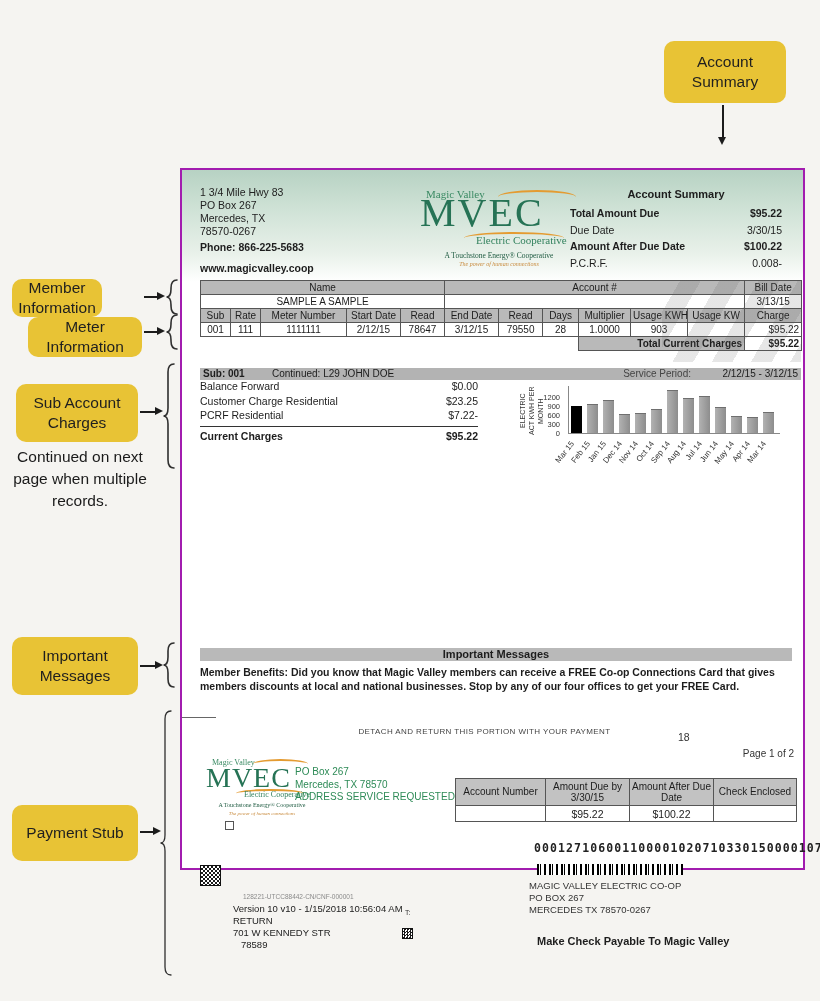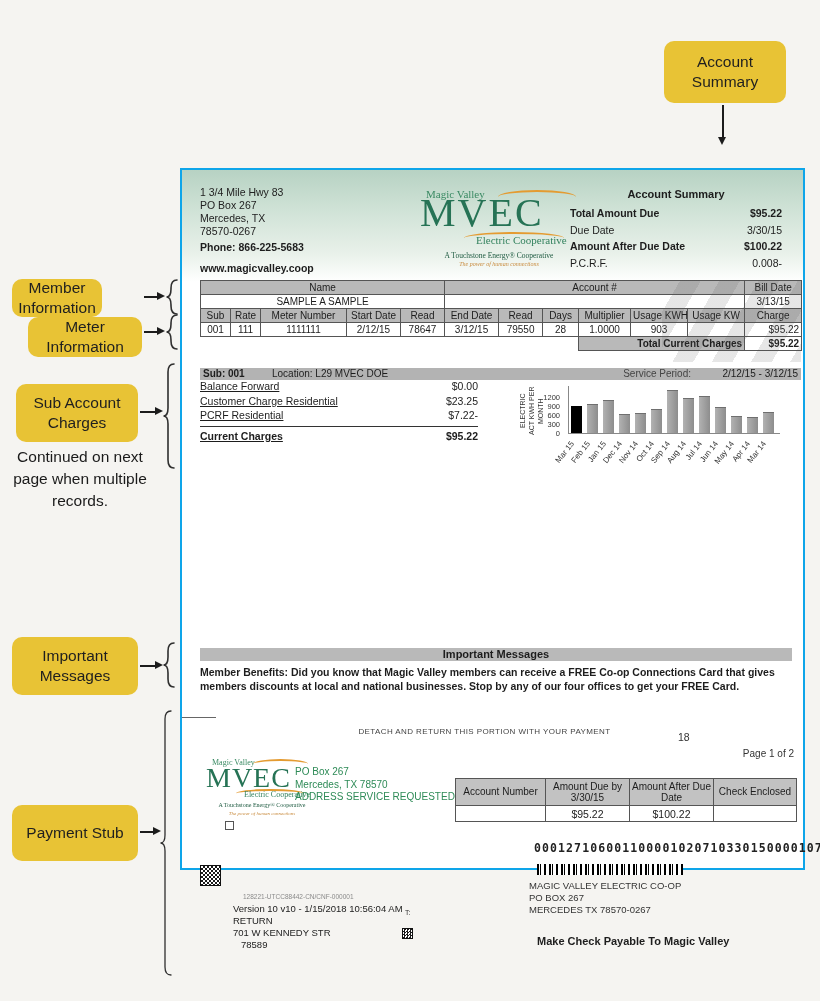--- a/index.html
+++ b/index.html
@@ -9,21 +9,21 @@
   
   .callout { position:absolute; background:#e8c335; border-radius:10px; display:flex; align-items:center; justify-content:center; text-align:center; font-size:15.5px; line-height:1.28; color:#1f1f1f; padding:4px 8px; }
   .note { position:absolute; font-size:15.5px; line-height:22px; text-align:center; color:#1a1a1a; }
   .arrow { position:absolute; height:2px; background:#1c1c1c; }
   .arrow::after { content:""; position:absolute; right:-8px; top:-4px; border-left:8px solid #1c1c1c; border-top:4px solid transparent; border-bottom:4px solid transparent; }
   .arrow-down { position:absolute; width:2px; background:#1c1c1c; }
   .arrow-down::after { content:""; position:absolute; bottom:-8px; left:-4px; border-top:8px solid #1c1c1c; border-left:4px solid transparent; border-right:4px solid transparent; }
   .brace { position:absolute; }
 
   
-  .bill { position:absolute; left:180px; top:168px; width:625px; height:702px; background:#fff; border:2px solid #0ea5e9; }
+  .bill { position:absolute; left:180px; top:168px; width:625px; height:702px; background:#fff; border:2px solid #a21caf; }
   .bill > * { position:absolute; }
   .hdr-grad { left:0; top:0; width:621px; height:112px; background:linear-gradient(180deg,#b7d2c3 0%,#cfe2d6 35%,#e9f1ea 75%,#ffffff 100%); }
 
   .addr { left:18px; top:16px; font-size:10.5px; line-height:13px; color:#222; }
   .phone { left:18px; top:71px; font-size:10.5px; font-weight:bold; }
   .web   { left:18px; top:92px; font-size:10.5px; font-weight:bold; }
 
   
   .logo { font-family:"Liberation Serif", serif; color:#267355; }
   .logo .mv  { position:absolute; left:6px; top:0; font-size:11px; color:#3a8a63; }
@@ -52,21 +52,21 @@
   table.meter .gray { background:#b9b9b9; }
   table.meter .nob { border:none; background:transparent; }
   table.meter .money { text-align:right; }
   table.meter .tot { background:#b9b9b9; font-weight:bold; text-align:right; }
   table.meter .totv { font-weight:bold; text-align:right; }
   .wmark { left:480px; top:110px; width:139px; height:82px; background:repeating-linear-gradient(120deg, transparent 0 16px, rgba(90,90,90,0.15) 16px 34px); pointer-events:none; }
 
   
   .sub-bar { left:18px; top:198px; width:601px; height:12px; background:#b3b3b3; font-size:10px; }
   .sub-bar span { position:absolute; top:0; line-height:12px; }
-  .charges { left:18px; top:210px; width:278px; font-size:10.5px;text-decoration:underline; }
+  .charges { left:18px; top:210px; width:278px; font-size:10.5px; }
   .charge-line { position:relative; height:14.5px; }
   .charge-line .v { position:absolute; right:0; }
   .charge-total { position:relative; border-top:1.5px solid #333; margin-top:2px; padding-top:3px; font-weight:bold; height:18px; }
   .charge-total .v { position:absolute; right:0; }
 
   
   .chart { left:340px; top:216px; width:280px; height:86px; font-size:7.5px; }
   .ylab { position:absolute; left:-4px; top:-6px; height:62px; writing-mode:vertical-rl; transform:rotate(180deg); text-align:center; line-height:9px; color:#333; font-size:7px; }
   .yticks { position:absolute; left:16px; top:0; width:26px; height:48px; }
   .ytick { position:absolute; right:4px; color:#333; }
@@ -245,21 +245,21 @@
       <td class="nob" colspan="8"></td>
       <td class="tot" colspan="3">Total Current Charges</td>
       <td class="totv">$95.22</td>
     </tr>
   </tbody>
     </table>
   <div class="wmark"></div>
 
   <div class="sub-bar">
     <span style="left:3px;font-weight:bold;">Sub: 001</span>
-    <span style="left:72px;">Location: L29 MVEC DOE</span>
+    <span style="left:72px;">Continued: L29 JOHN DOE</span>
     <span style="right:110px;color:#444;">Service Period:</span>
     <span style="right:3px;">2/12/15 - 3/12/15</span>
   </div>
 
   <div class="charges">
     <div class="charge-line"><span>Balance Forward</span><span class="v">$0.00</span></div>
     <div class="charge-line"><span>Customer Charge Residential</span><span class="v">$23.25</span></div>
     <div class="charge-line"><span>PCRF Residential</span><span class="v">$7.22-</span></div>
     <div class="charge-total"><span>Current Charges</span><span class="v">$95.22</span></div>
   </div>

